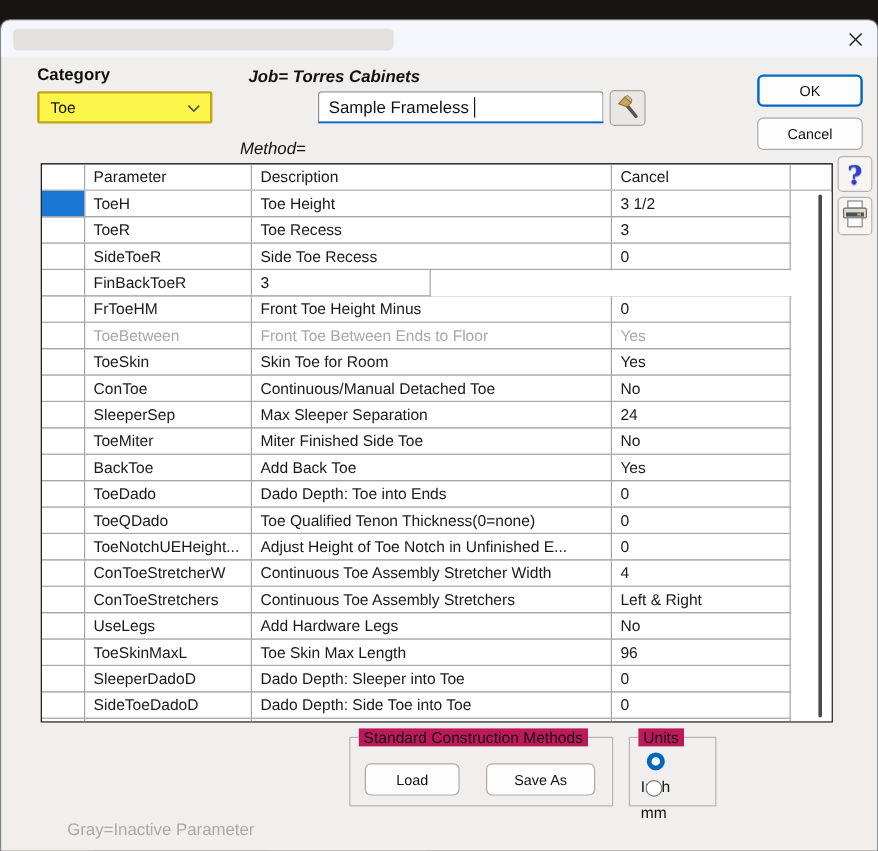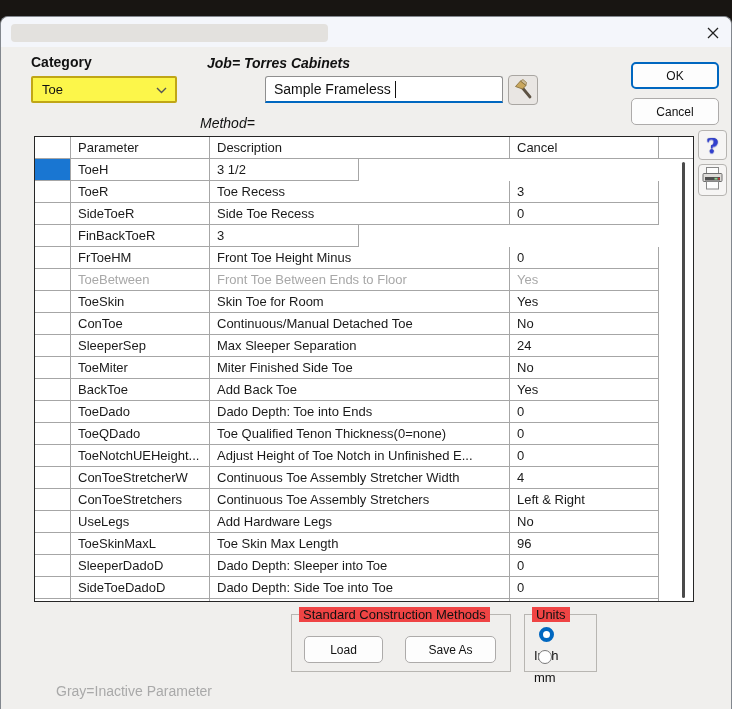--- a/index.html
+++ b/index.html
@@ -75,21 +75,21 @@
   .grid-row .gc.sel.selected { background:#1976d2; }
   .grid-row.inactive .gc { color:#a8a8a8; }
   .grid-scroll { position:absolute; right:0; top:23px; bottom:0; width:33px; background:#fff; }
   .grid-scroll .thumb { position:absolute; left:22px; top:2px; bottom:3px; width:3px;
                         background:#4a4a4a; border-radius:2px; }
 
   
   .groupbox { position:absolute; border:1px solid #b8b6b2; }
   .gb-methods { left:290px; top:597px; width:220px; height:58px; }
   .gb-units   { left:523px; top:597px; width:73px;  height:58px; }
-  .gb-legend { position:absolute; top:-8px; left:7px; background:#ef4444; padding:0 4px;
+  .gb-legend { position:absolute; top:-8px; left:7px; background:#be185d; padding:0 4px;
                font-size:13px; color:#111; white-space:nowrap; }
 
   .radio-row { position:absolute; left:9px; display:flex; align-items:center; gap:6px;
                font-size:13px; color:#111; cursor:pointer;flex-direction:column; }
   .radio-inch { top:12px; }
   .radio-mm   { top:35px; }
   .radio { width:15px; height:15px; border-radius:50%; flex:0 0 auto; }
   .radio.on  { border:4.5px solid #0067c0; background:#fff; }
   .radio.off { border:1px solid #7a7a7a; background:#fff; width:14px; height:14px; }
 
@@ -156,20 +156,21 @@
       <div class="grid-header">
         <div class="gc sel"></div>
         <div class="gc param">Parameter</div>
         <div class="gc desc">Description</div>
         <div class="gc value">Cancel</div>
       </div>
       <div class="grid-body" id="grid-body">
           <div class="grid-row">
             <div class="gc sel selected"></div>
             <div class="gc param">ToeH</div>
+            <div class="gc desc">Toe Height</div>
             <div class="gc value">3 1/2</div>
           </div>
           <div class="grid-row">
             <div class="gc sel"></div>
             <div class="gc param">ToeR</div>
             <div class="gc desc">Toe Recess</div>
             <div class="gc value">3</div>
           </div>
           <div class="grid-row">
             <div class="gc sel"></div>

